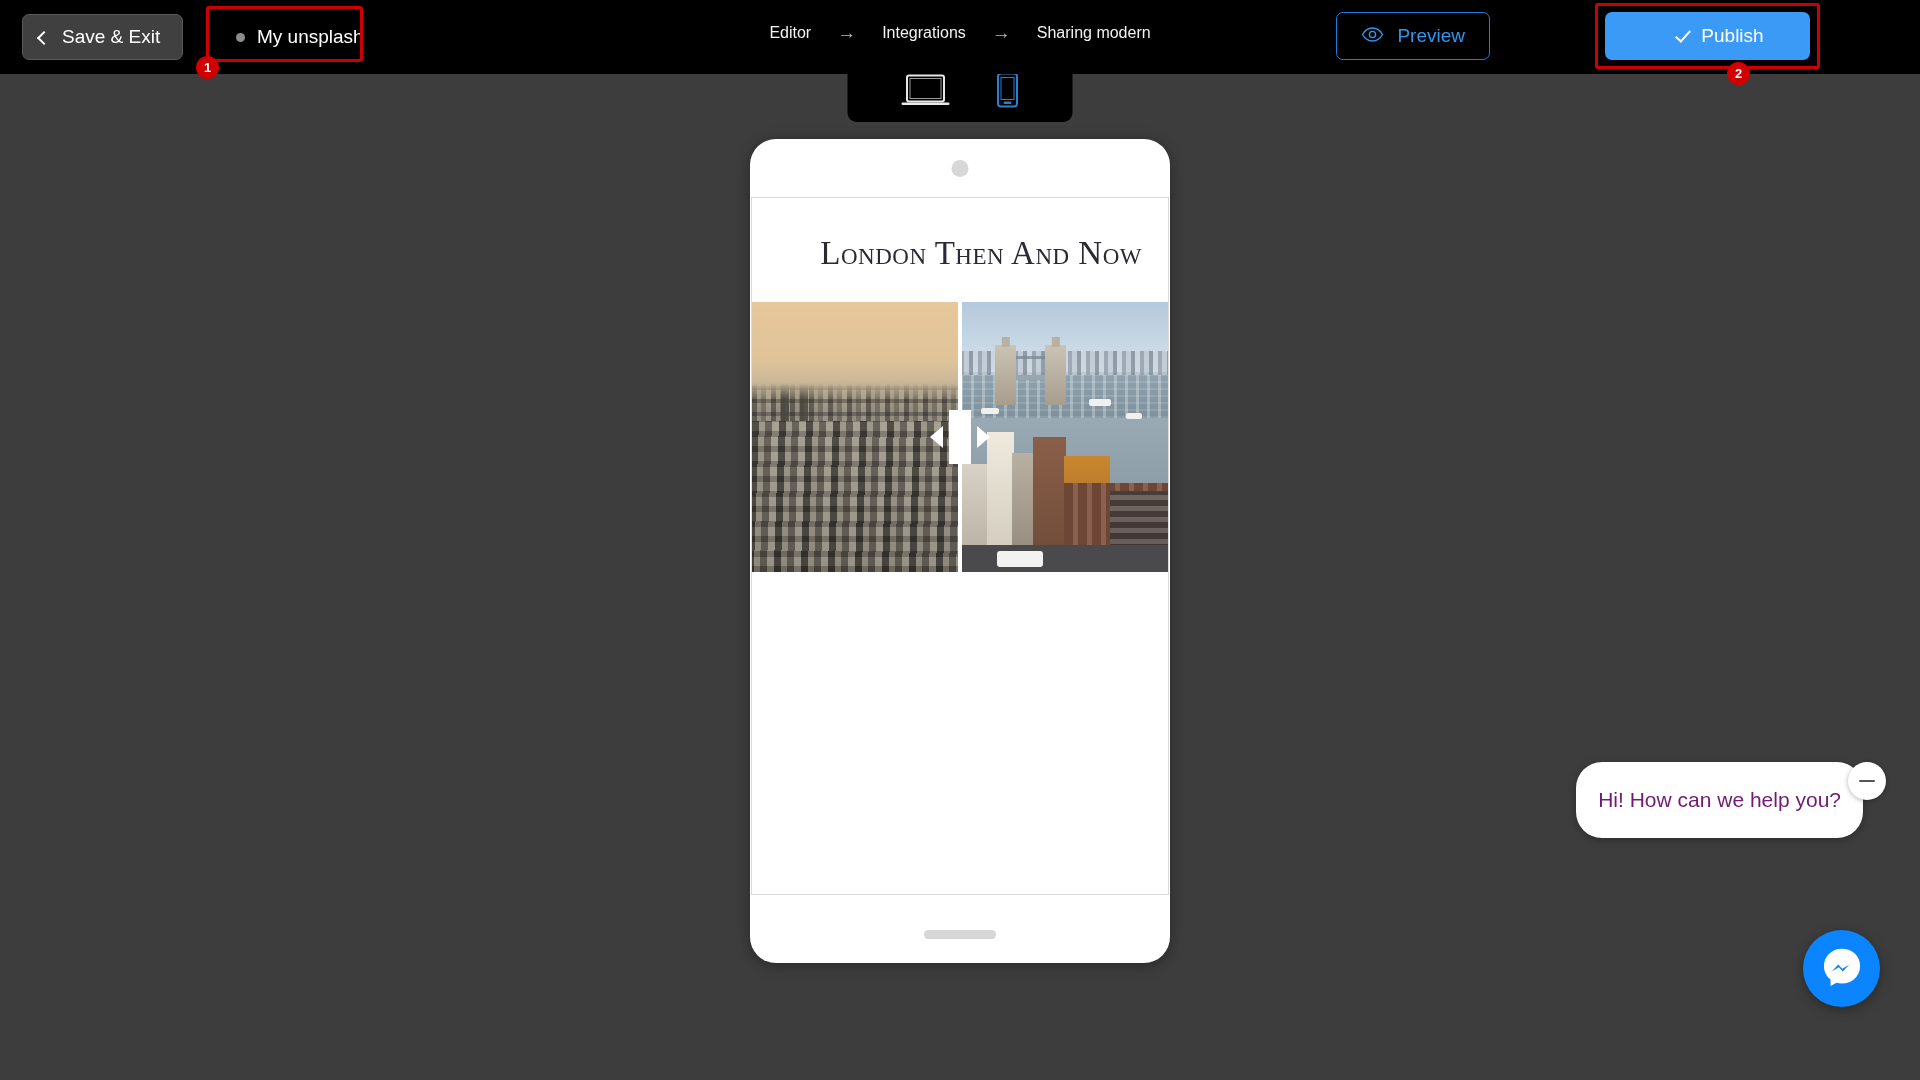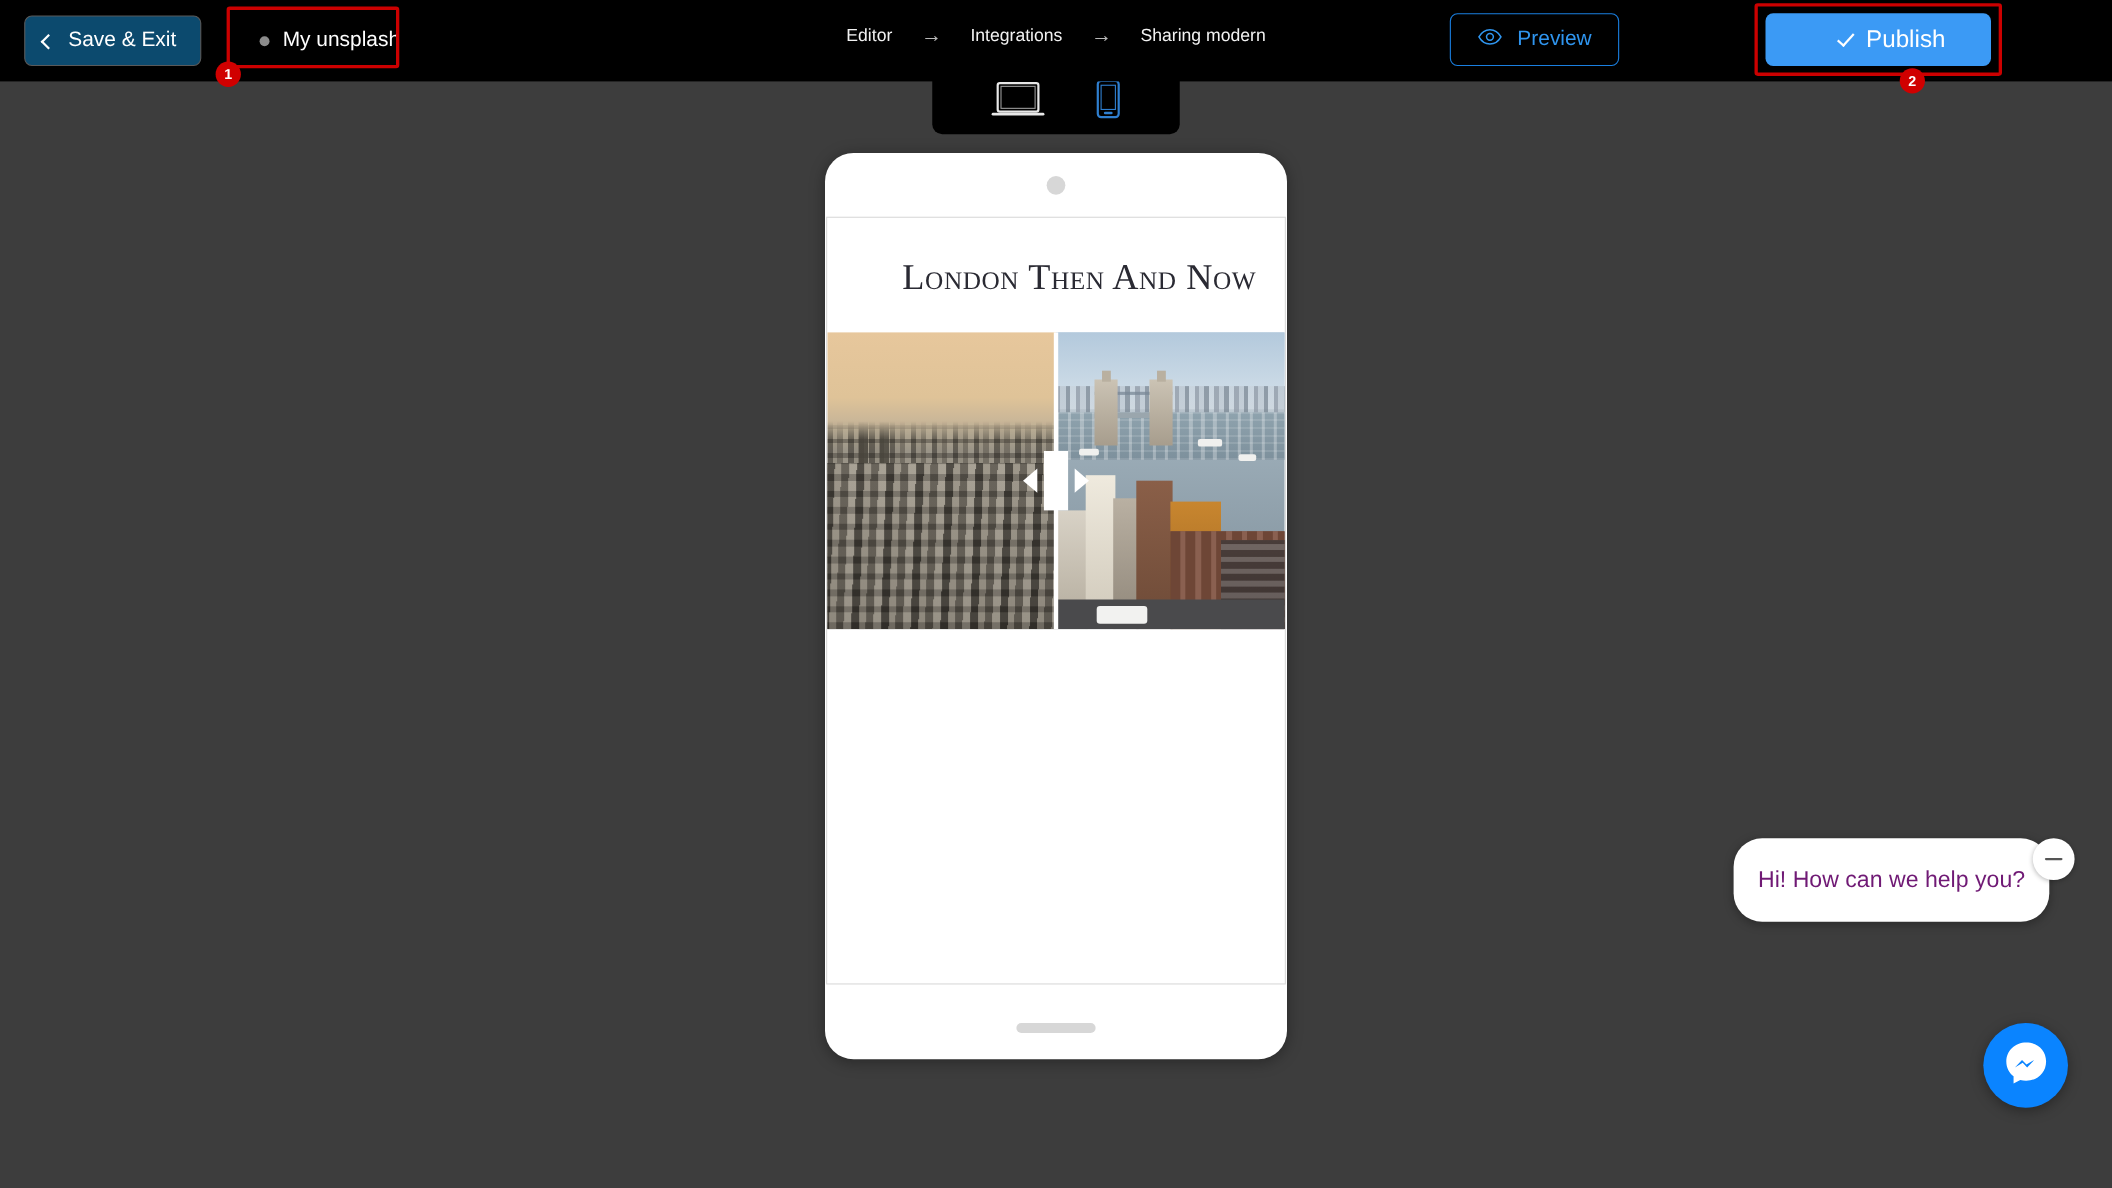--- a/index.html
+++ b/index.html
@@ -25,21 +25,21 @@
   }
 
   .btn-save-exit {
     position: absolute;
     left: 22px;
     top: 14px;
     height: 46px;
     padding: 0 22px 0 16px;
     border: 1px solid #5a5a5a;
     border-radius: 7px;
-    background: #0c4a6e;
+    background: #404040;
     color: #ffffff;
     font-size: 19px;
     display: flex;
     align-items: center;
     gap: 13px;
     cursor: pointer;
   }
   .chev-left {
     display: inline-block;
     width: 10px; height: 10px;
@@ -117,21 +117,21 @@
   }
   .crumb-arrow {
     color: #b8b8b8;
     font-size: 19px;
     padding: 0 12px;
   }
 
   
   .btn-preview {
     position: absolute;
-    right: 448px;
+    right: 430px;
     top: 12px;
     height: 48px;
     padding: 0 24px;
     border: 1px solid #1a7fe0;
     border-radius: 7px;
     background: #000;
     color: #2f95ef;
     font-size: 19px;
     display: flex;
     align-items: center;
@@ -141,21 +141,21 @@
   .btn-publish {
     position: absolute;
     right: 110px;
     top: 12px;
     width: 205px;
     height: 48px;
     border: none;
     border-radius: 7px;
     background: #3b9af5;
     color: #ffffff;
-    font-size: 22px;
+    font-size: 19px;
     display: flex;
     align-items: center;
     justify-content: center;
     gap: 14px;
     cursor: pointer;
     padding-left: 28px;
   }
   .anno-box-2 {
     position: absolute;
     right: 100px; top: 3px;

